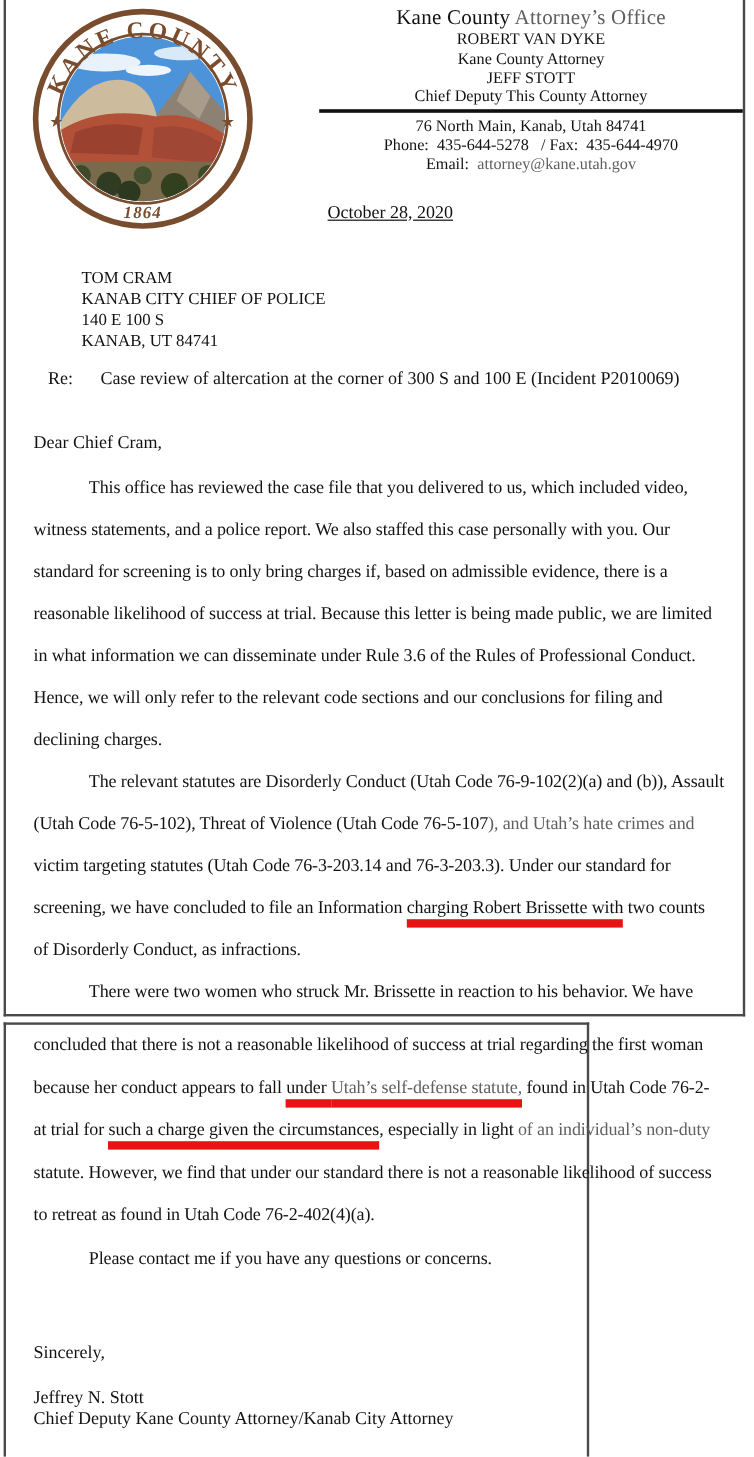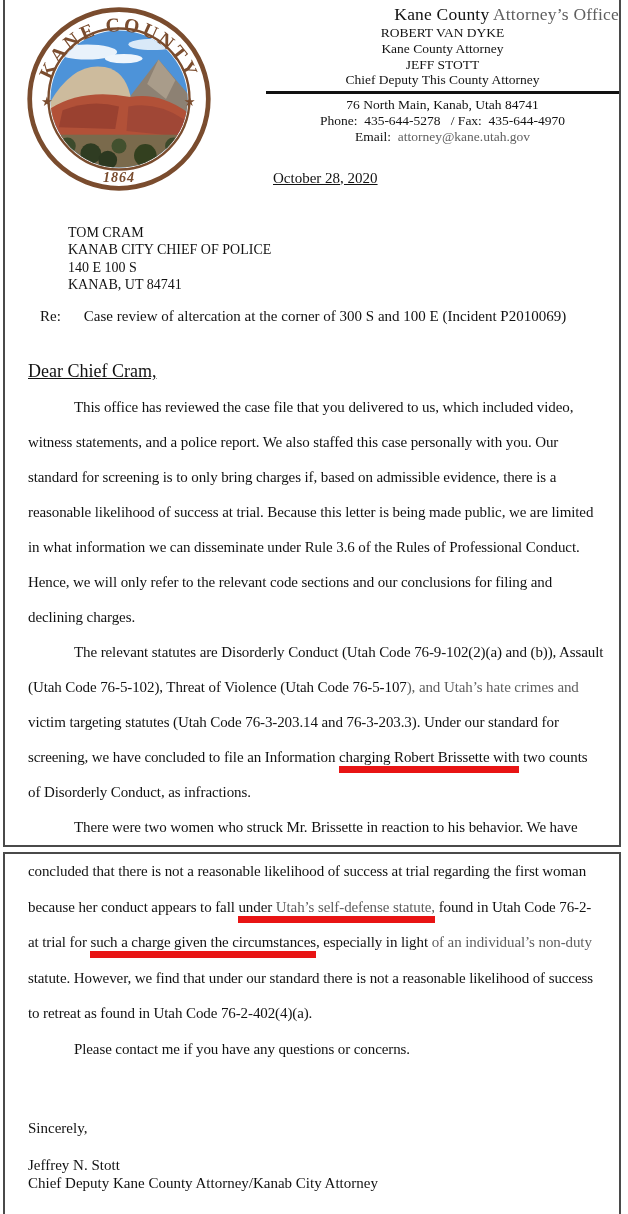--- a/index.html
+++ b/index.html
@@ -4,37 +4,37 @@
 <style>
   html,body{margin:0;padding:0;background:#ffffff;}
   body{
     width:628px;height:1214px;position:relative;overflow:hidden;
     font-family:"Liberation Serif","DejaVu Serif",serif;color:#121212;
   }
   .page{position:absolute;box-sizing:border-box;background:#fff;}
   #page1{top:0;left:3px;width:618px;height:847px;
     border-left:2px solid var(--border_gray);border-right:2px solid var(--border_gray);
     border-bottom:2px solid var(--border_gray);}
-  #page2{top:852px;left:3px;width:618px;height:362px;
+  #page2{top:852px;left:3px;width:488px;height:362px;
     border-left:2px solid var(--border_gray);border-right:2px solid var(--border_gray);
     border-top:2px solid var(--border_gray);padding:0 20px 0 23px;}
   
   .seal{position:absolute;left:20px;top:5px;width:188px;height:188px;}
   .head-right{position:absolute;left:261px;top:4px;width:353px;text-align:center;}
-  .h-title{font-size:17.5px;letter-spacing:.2px;white-space:nowrap;text-align:right;}
+  .h-title{font-size:17.5px;letter-spacing:.2px;white-space:nowrap;}
   .hline{font-size:13.5px;line-height:15.8px;white-space:pre;}
   .h-rule{height:3px;background:var(--rule_black);margin:3px 0 3px 0;}
   .b{font-weight:normal;}
   .g{color:var(--muted_gray);}
   .date{ text-align:left;padding-left:7px;margin-top:25px;font-size:15px;text-decoration:underline;}
   
   .recipient{position:absolute;left:23px;top:224px;font-size:14px;line-height:17.4px;margin-left:40px;}
   .re{position:absolute;left:23px;top:308px;font-size:15px;display:flex;}
   .re .re-label{margin-right:23px;margin-left:12px;}
-  .salutation{position:absolute;left:23px;top:361px;font-size:18px;text-decoration:underline;}
+  .salutation{position:absolute;left:23px;top:361px;font-size:15px;}
   
   .bodyblock{position:absolute;left:23px;top:390px;width:575px;}
   .line{font-size:15px;line-height:35px;white-space:nowrap;letter-spacing:-0.1px;}
   .ind{text-indent:46px;}
   #page2 .line{line-height:35.5px;}
   .u{position:relative;}
   .u::after{content:"";position:absolute;left:0;right:0;bottom:-8px;height:7px;
     background:var(--underline_red);}
   .closing{margin-top:52px;font-size:15px;line-height:18.5px;}
   .sincerely{margin-bottom:18px;}

